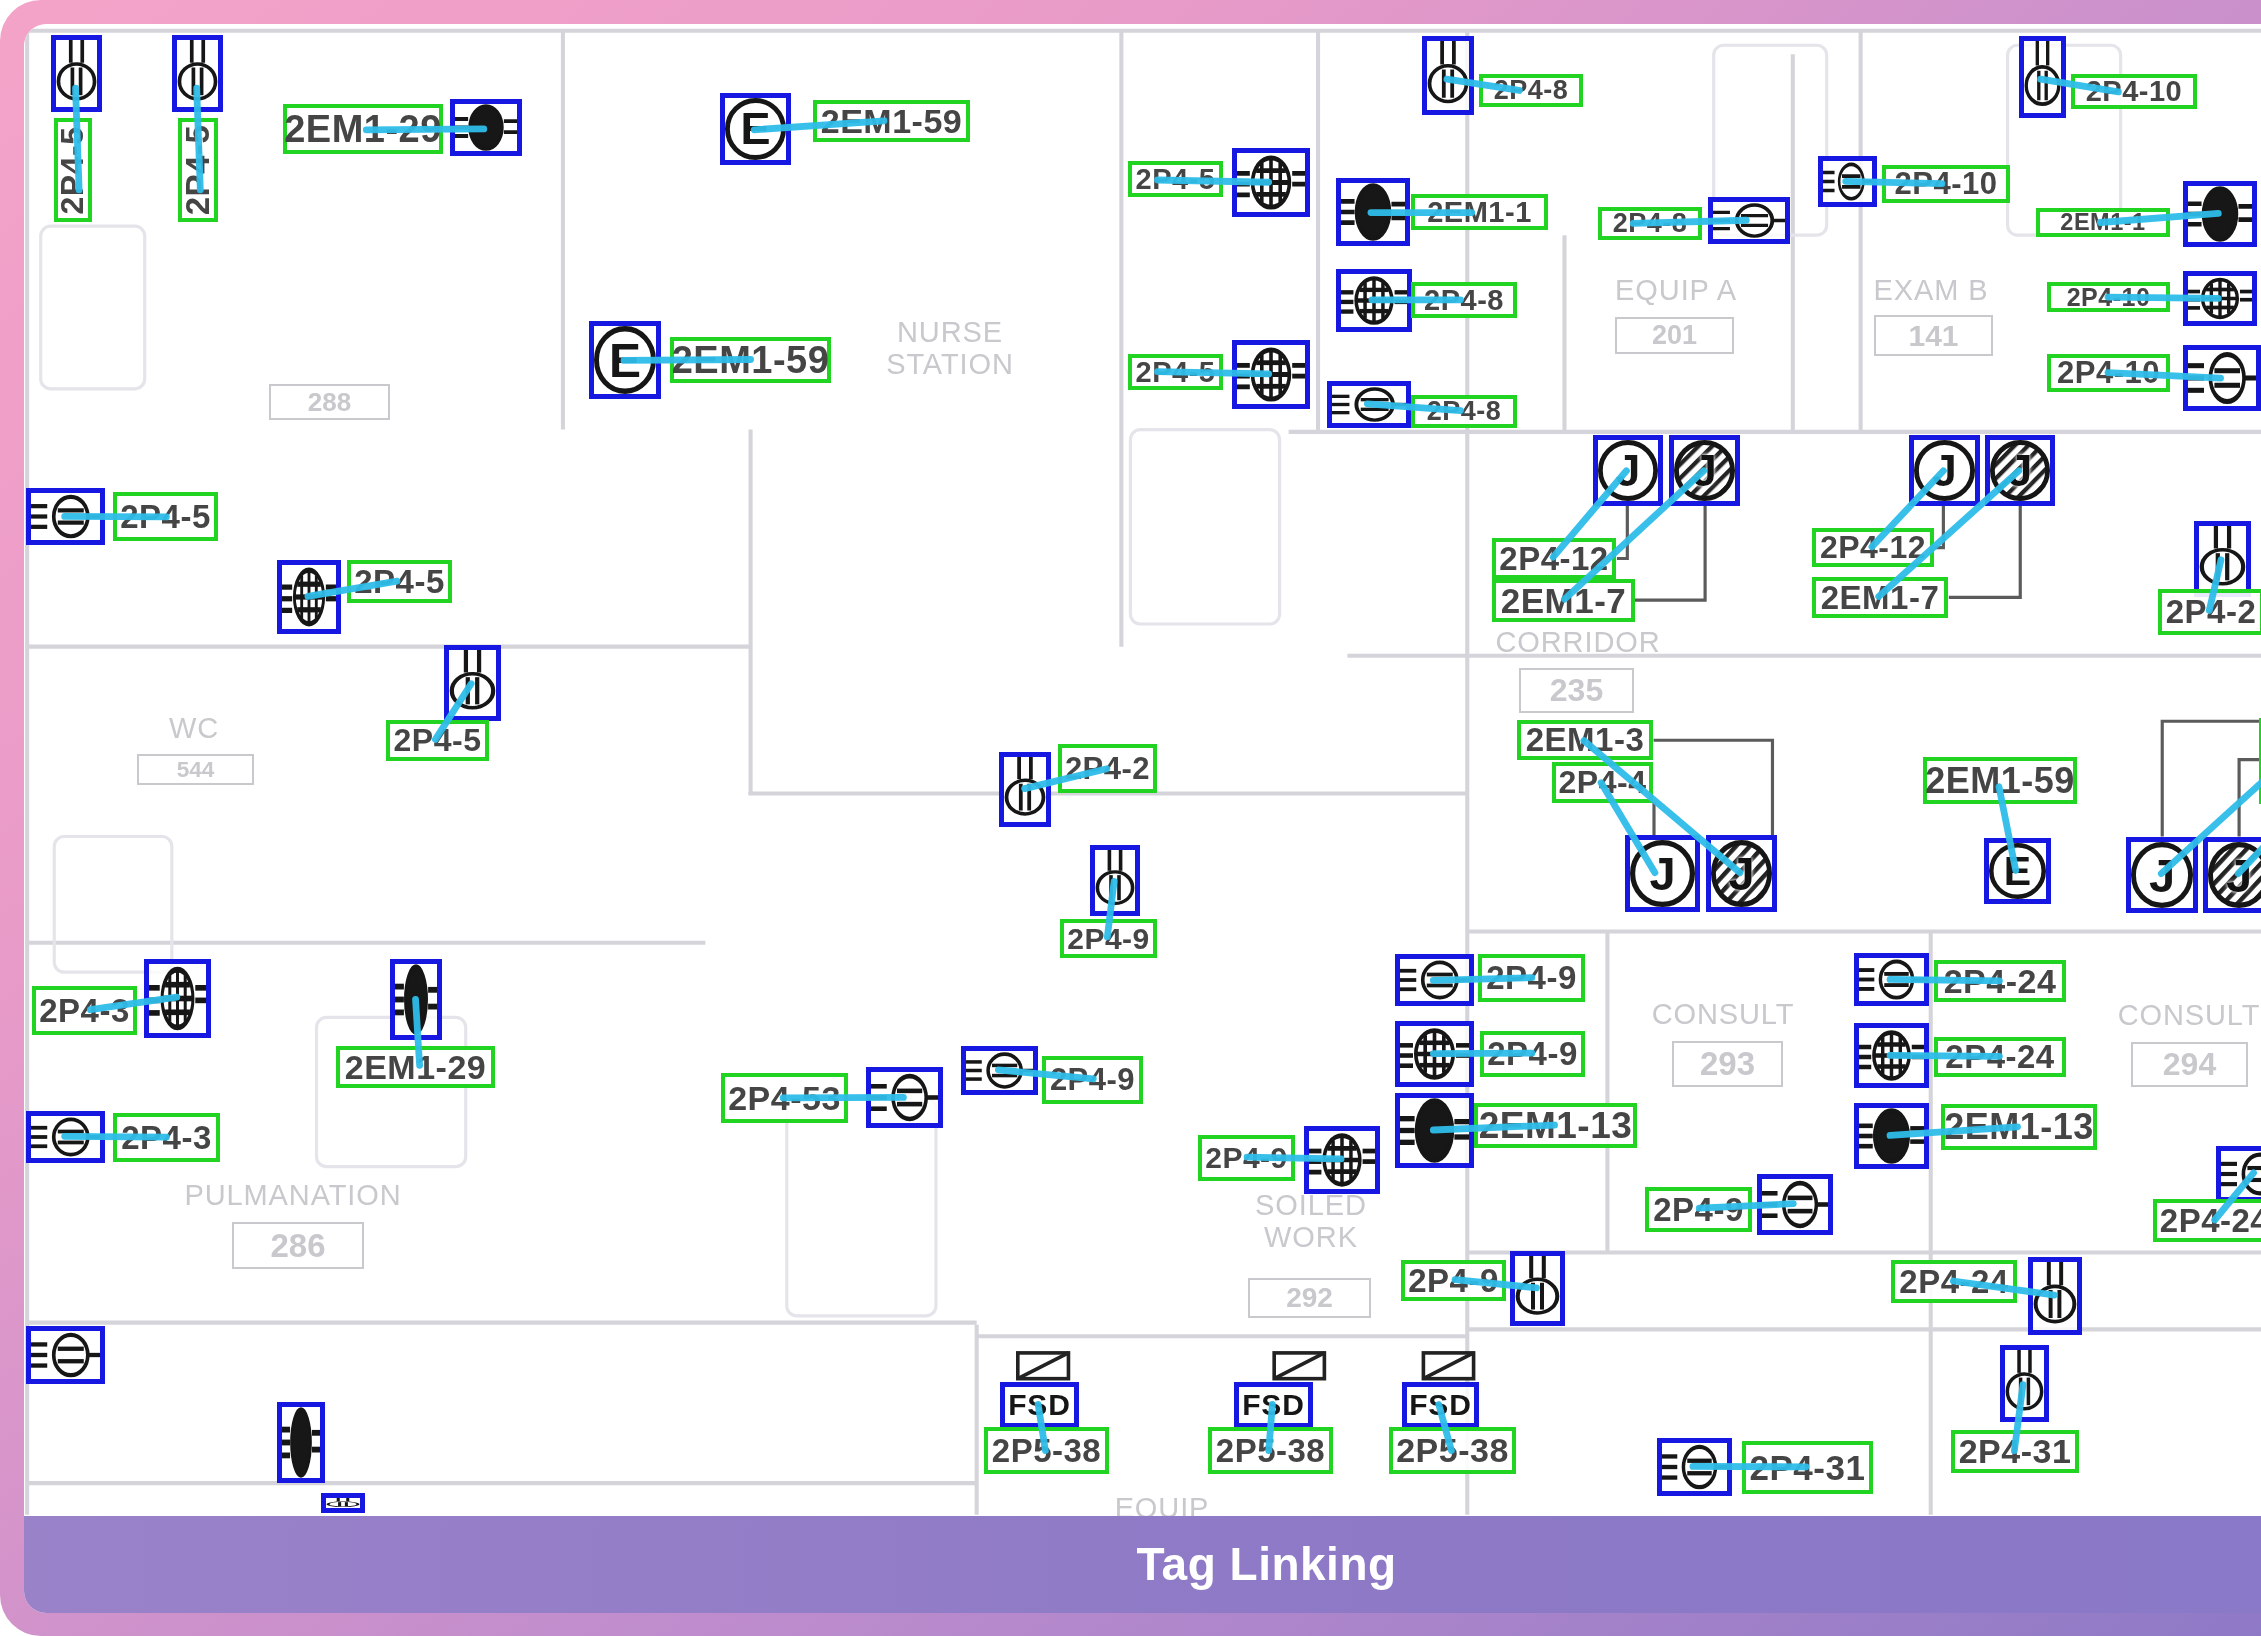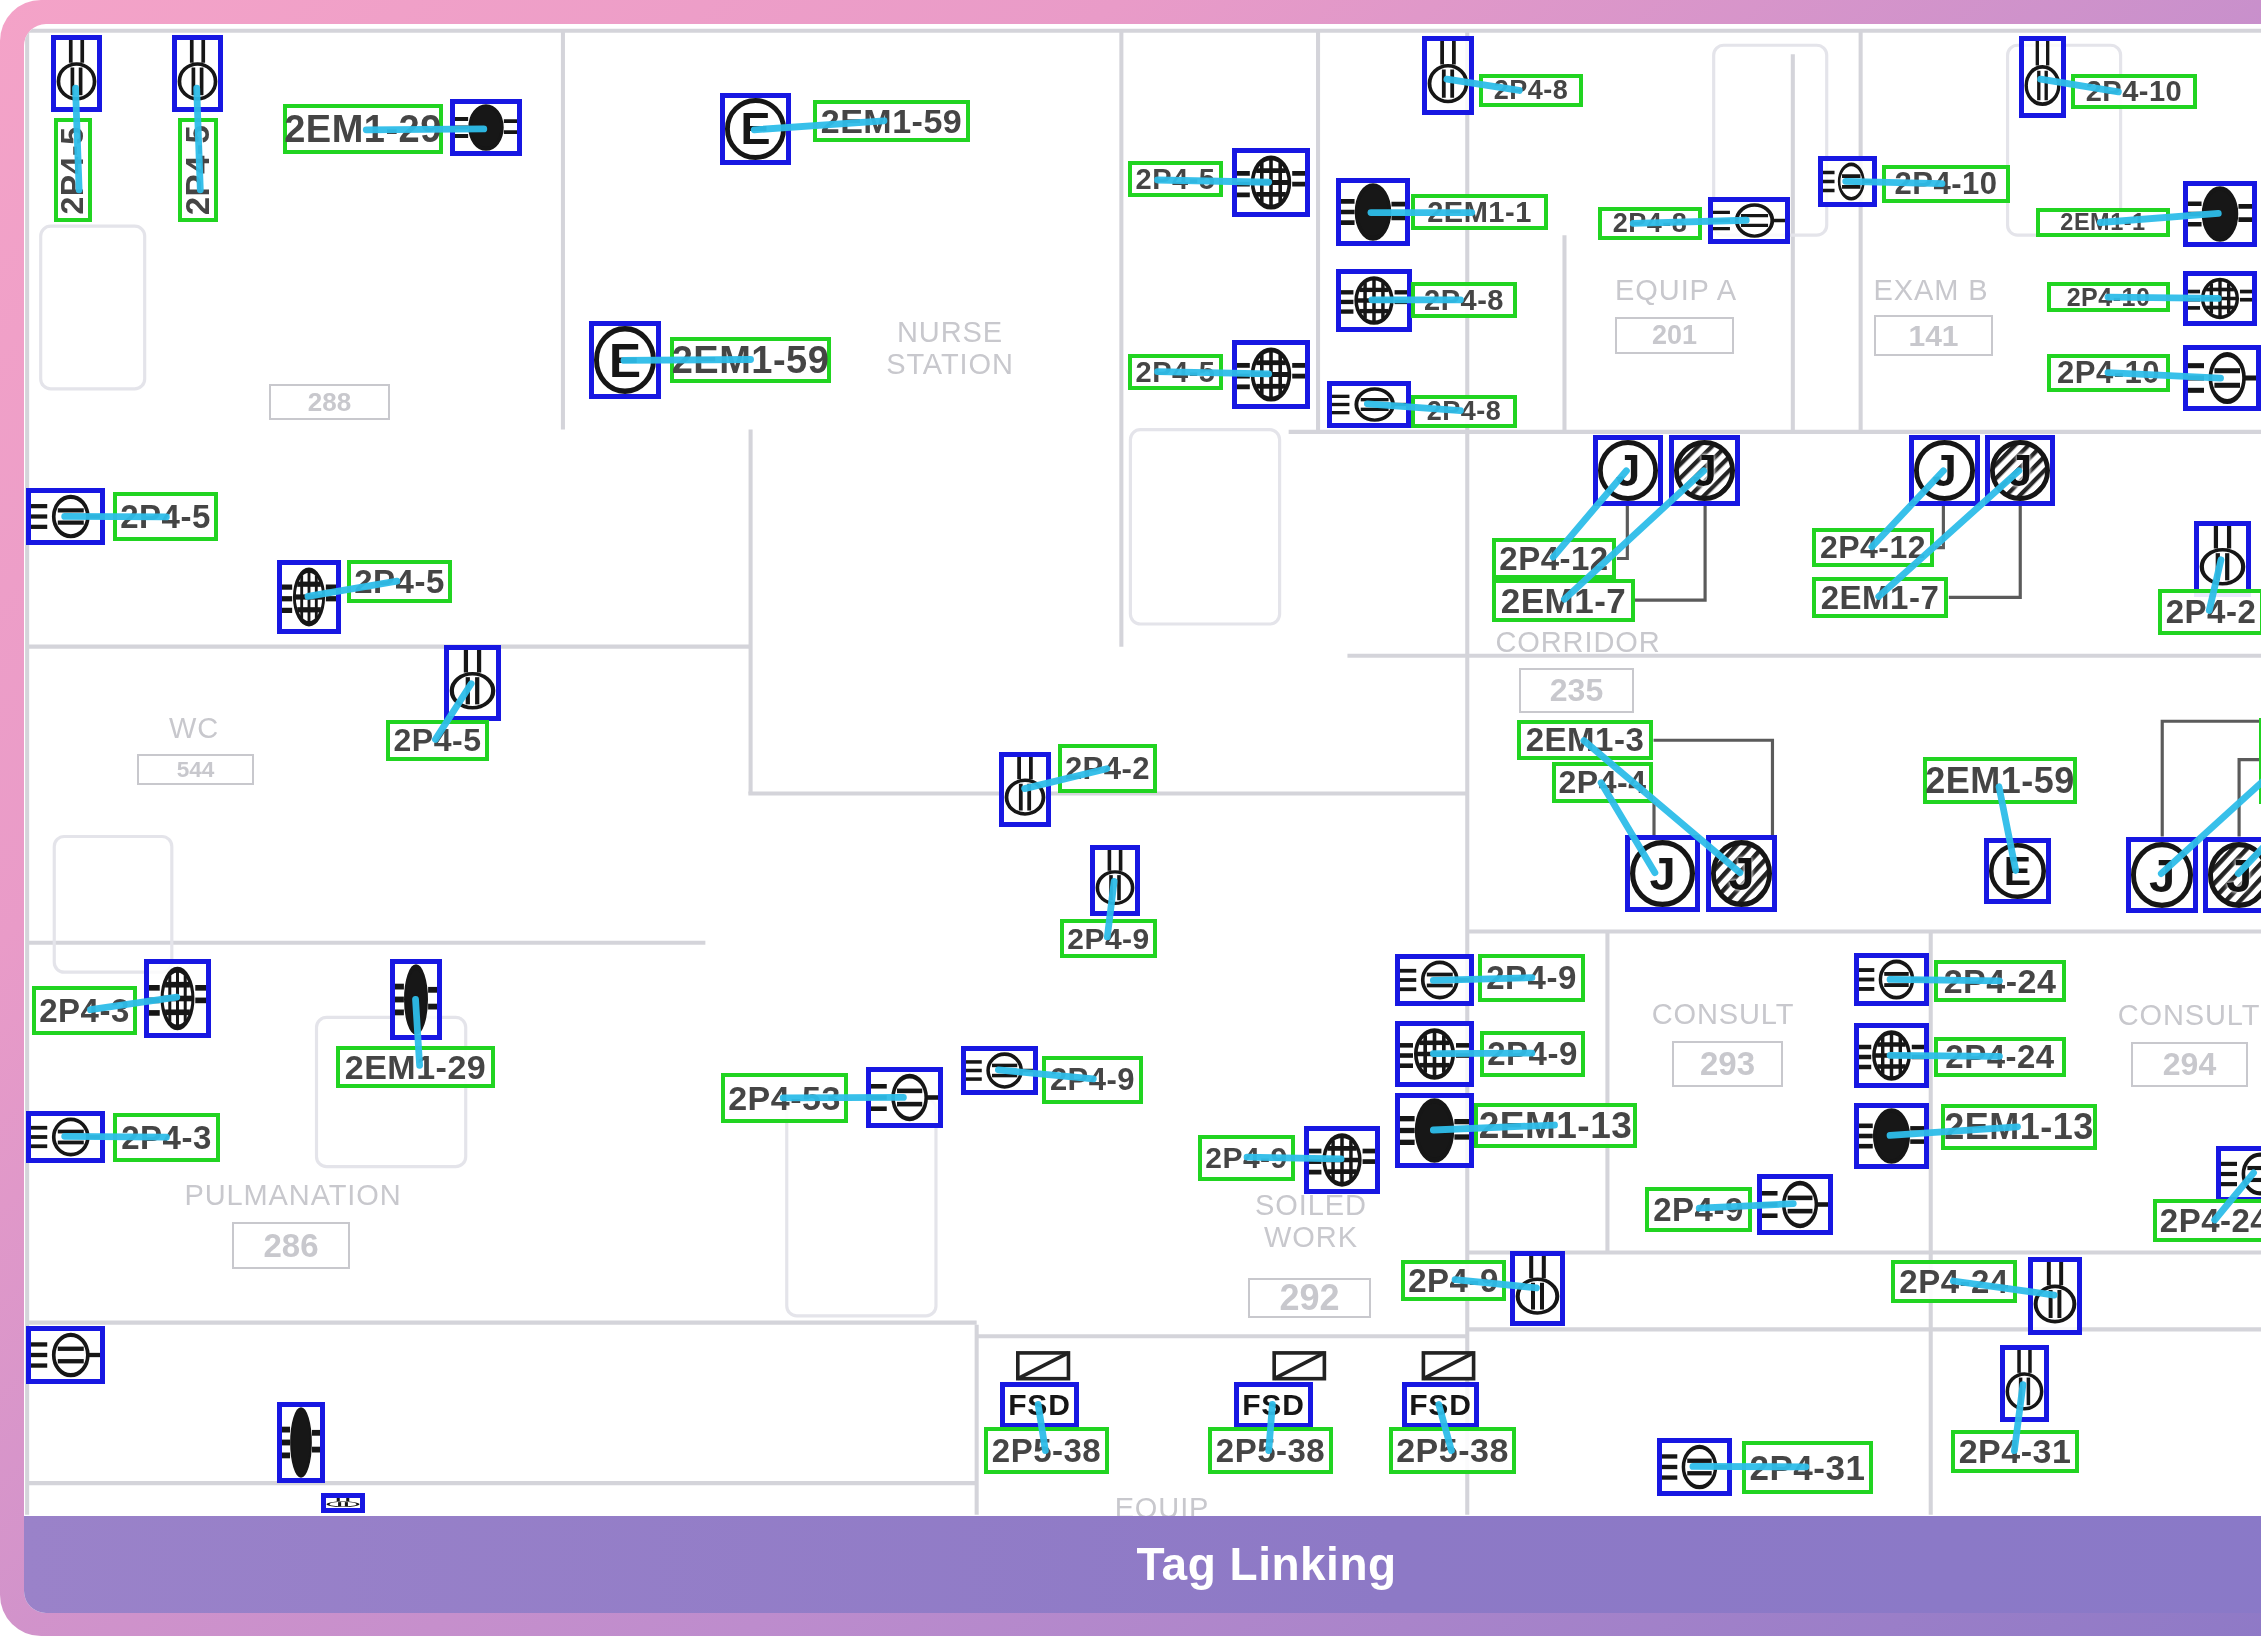--- a/index.html
+++ b/index.html
@@ -957,24 +957,24 @@
 STATION</div>
         <div class="room-name" style="left: 1676px; top: 274px;">EQUIP A</div>
         <div class="room-num" style="left: 1615px; top: 317px; width: 119px; height: 37px; font-size: 27px;">201</div>
         <div class="room-name" style="left: 1931px; top: 274px;">EXAM B</div>
         <div class="room-num" style="left: 1874px; top: 315px; width: 119px; height: 41px; font-size: 30px;">141</div>
         <div class="room-name" style="left: 1578px; top: 626px;">CORRIDOR</div>
         <div class="room-num" style="left: 1519px; top: 668px; width: 115px; height: 45px; font-size: 32px;">235</div>
         <div class="room-name" style="left: 194px; top: 712px;">WC</div>
         <div class="room-num" style="left: 137px; top: 754px; width: 117px; height: 31px; font-size: 22.6px;">544</div>
         <div class="room-name" style="left: 293px; top: 1179px;">PULMANATION</div>
-        <div class="room-num" style="left: 232px; top: 1222px; width: 118px; height: 47px; font-size: 33px;">286</div>
+        <div class="room-num" style="left: 232px; top: 1222px; width: 132px; height: 47px; font-size: 33px;">286</div>
         <div class="room-name" style="left: 1311px; top: 1189px;">SOILED
 WORK</div>
-        <div class="room-num" style="left: 1248px; top: 1278px; width: 123px; height: 40px; font-size: 36px;">292</div>
+        <div class="room-num" style="left: 1248px; top: 1278px; width: 123px; height: 40px; font-size: 28px;">292</div>
         <div class="room-name" style="left: 1723px; top: 998px;">CONSULT</div>
         <div class="room-num" style="left: 1672px; top: 1041px; width: 111px; height: 46px; font-size: 33px;">293</div>
         <div class="room-name" style="left: 2189px; top: 999px;">CONSULT</div>
         <div class="room-num" style="left: 2131px; top: 1042px; width: 117px; height: 45px; font-size: 32px;">294</div>
         <div class="room-name" style="left: 1162px; top: 1492px;">EQUIP</div>
       </div>
     <div class="banner">
       <span>Tag Linking</span>
     </div>
   </div>

